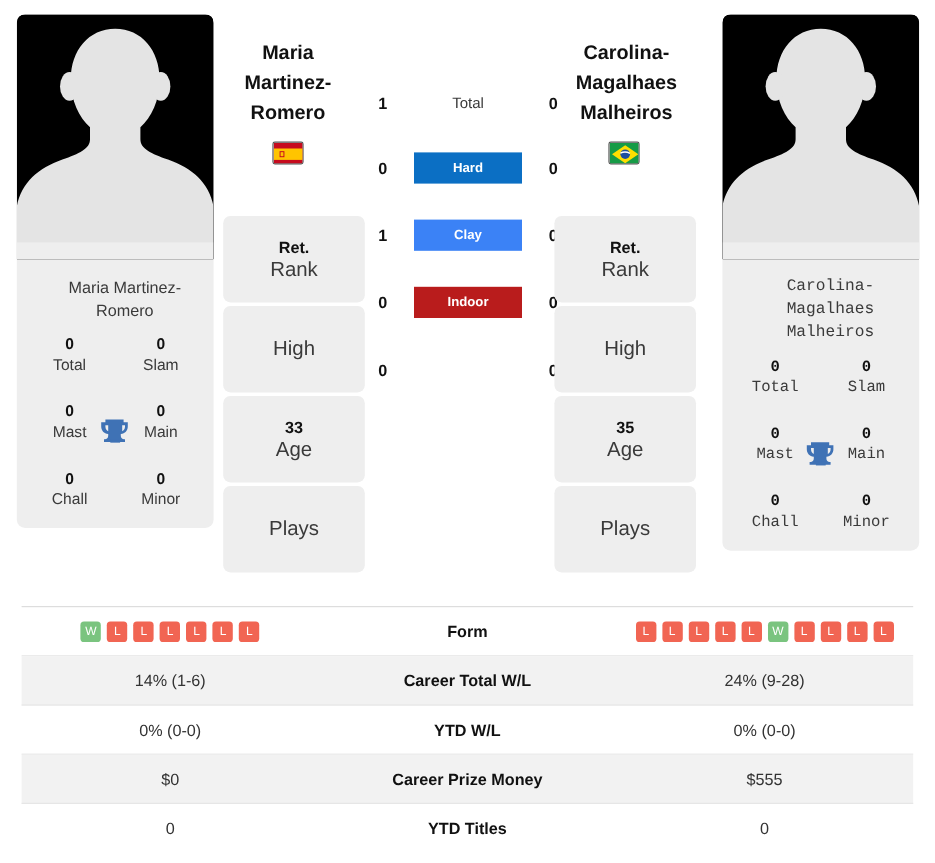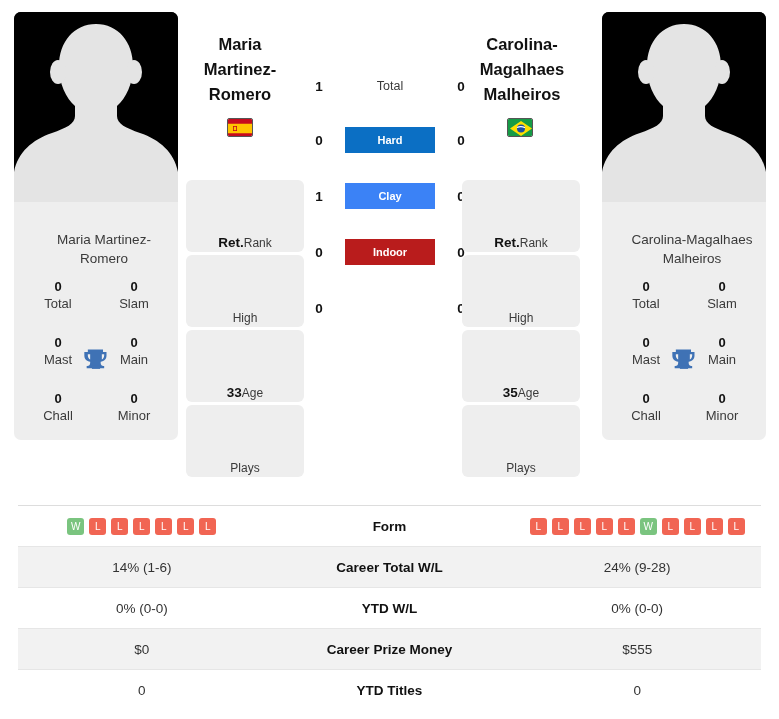--- a/index.html
+++ b/index.html
@@ -19,21 +19,21 @@
   
   .player-card {
     position: absolute;
     top: 12px;
     width: 164px;
     background: #eeeeee;
     border-radius: 7px;
     overflow: hidden;
   }
   .player-card.left  { left: 14px; }
-  .player-card.right { left: 602px; }
+  .player-card.right { left: 602px; font-family: Liberation Mono, monospace; }
 
   .photo {
     position: relative;
     width: 164px; height: 204px;
     background: #000000;
     overflow: hidden;
   }
   .silhouette { position: absolute; left: 0; top: 0; }
 
   .pc-name {
@@ -69,29 +69,29 @@
 
   
   .info-col { position: absolute; top: 180px; width: 118px; }
   .info-col.left  { left: 186px; }
   .info-col.right { left: 462px; }
   .info-card {
     background: #eeeeee;
     border-radius: 6px;
     height: 72px;
     margin-bottom: 3px;
-    display: flex; flex-direction: row;
-    align-items: flex-end; justify-content: center;
+    display: flex; flex-direction: column;
+    align-items: center; justify-content: center;
   }
   .info-card:last-child { margin-bottom: 12px; }
   .info-val {
     font-size: 13.5px; font-weight: bold; color: #111111; line-height: 18px;
   }
   .info-lbl {
-    font-size: 12px; color: #3a3a3a; line-height: 18px;
+    font-size: 17px; color: #3a3a3a; line-height: 18px;
   }
 
   
   .name-head {
     position: absolute; top: 32px;
     width: 140px; text-align: center;
     font-size: 16.5px; font-weight: bold; line-height: 25px;
     color: #111111;
   }
   .name-head.left  { left: 170px; }

